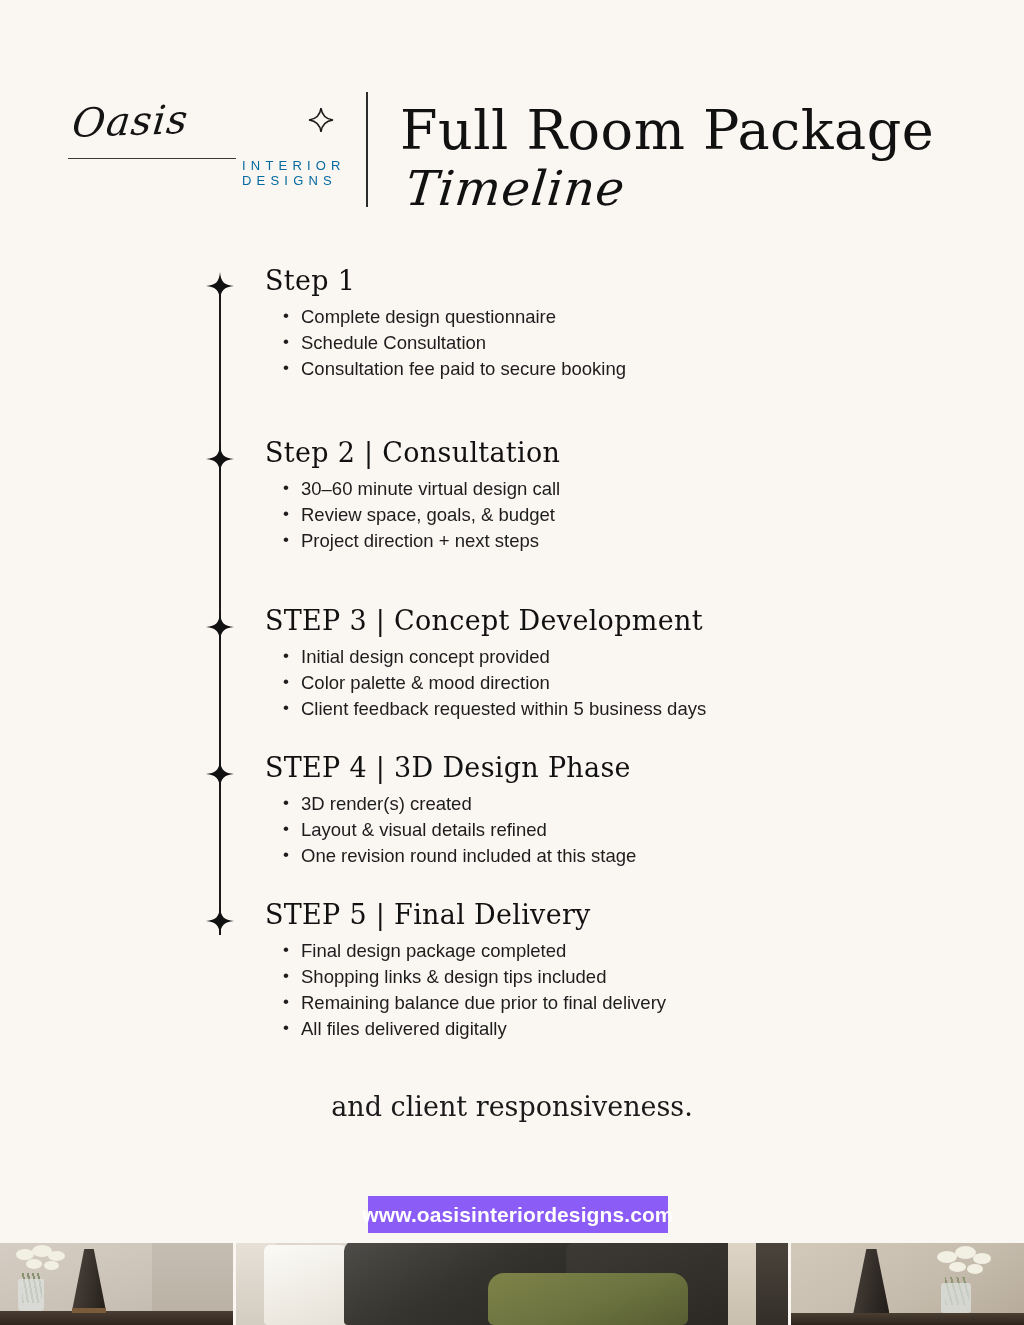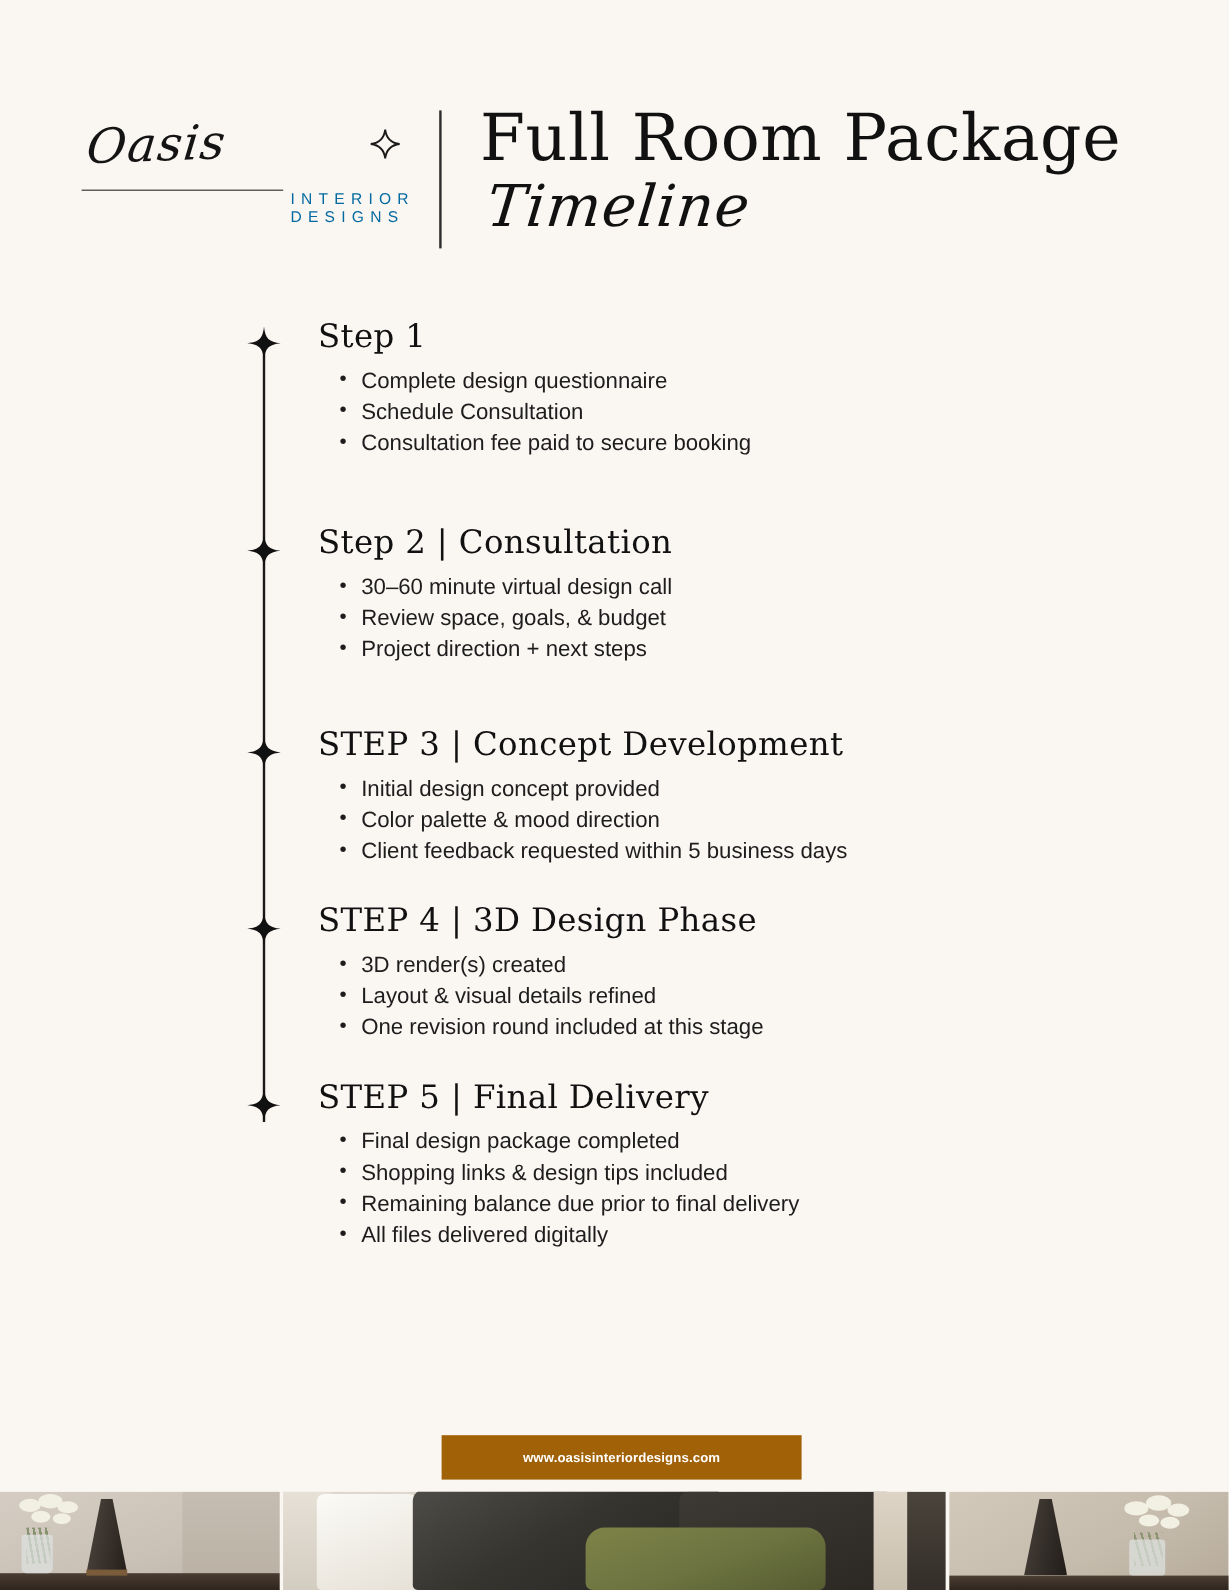--- a/index.html
+++ b/index.html
@@ -71,21 +71,21 @@
     position: absolute;
     left: 366px;
     top: 92px;
     width: 1.5px;
     height: 115px;
     background: #2b2b2b;
   }
   .title-block {
     position: absolute;
     left: 400px;
-    top: 88px;
+    top: 104px;
     width: 600px;
   }
   .title-main {
     font-family: "DejaVu Serif", serif;
     font-size: 54px;
     font-weight: 400;
     color: #111;
     letter-spacing: 0.5px;
     line-height: 1;
     white-space: nowrap;
@@ -187,24 +187,24 @@
     font-size: 27px;
     color: #1a1a1a;
     line-height: 37px;
   }
   .url-badge {
     position: absolute;
     left: 368px;
     top: 1196px;
     width: 300px;
     height: 37px;
-    background: #a16207;
+    background: #8b5cf6;
     color: #fff;
     font-family: "Liberation Sans", sans-serif;
-    font-size: 11px;
+    font-size: 21px;
     font-weight: bold;
     letter-spacing: 0.1px;
     display: flex;
     align-items: center;
     justify-content: center;
   }
 
   
   .photo-strip {
     position: absolute;
@@ -358,20 +358,21 @@
     <ul class="step-list">
       <li>Final design package completed</li>
       <li>Shopping links &amp; design tips included</li>
       <li>Remaining balance due prior to final delivery</li>
       <li>All files delivered digitally</li>
     </ul>
   </div>
 </div>
 
 <div class="footnote">
+  <div>and client responsiveness.</div>
 </div>
 
 <div class="url-badge">www.oasisinteriordesigns.com</div>
 
 <div class="photo-strip">
 
   <div class="photo photo-1">
     <div class="p1-wall"></div>
     <div class="p1-wall2"></div>
     <div class="p1-table"></div>

